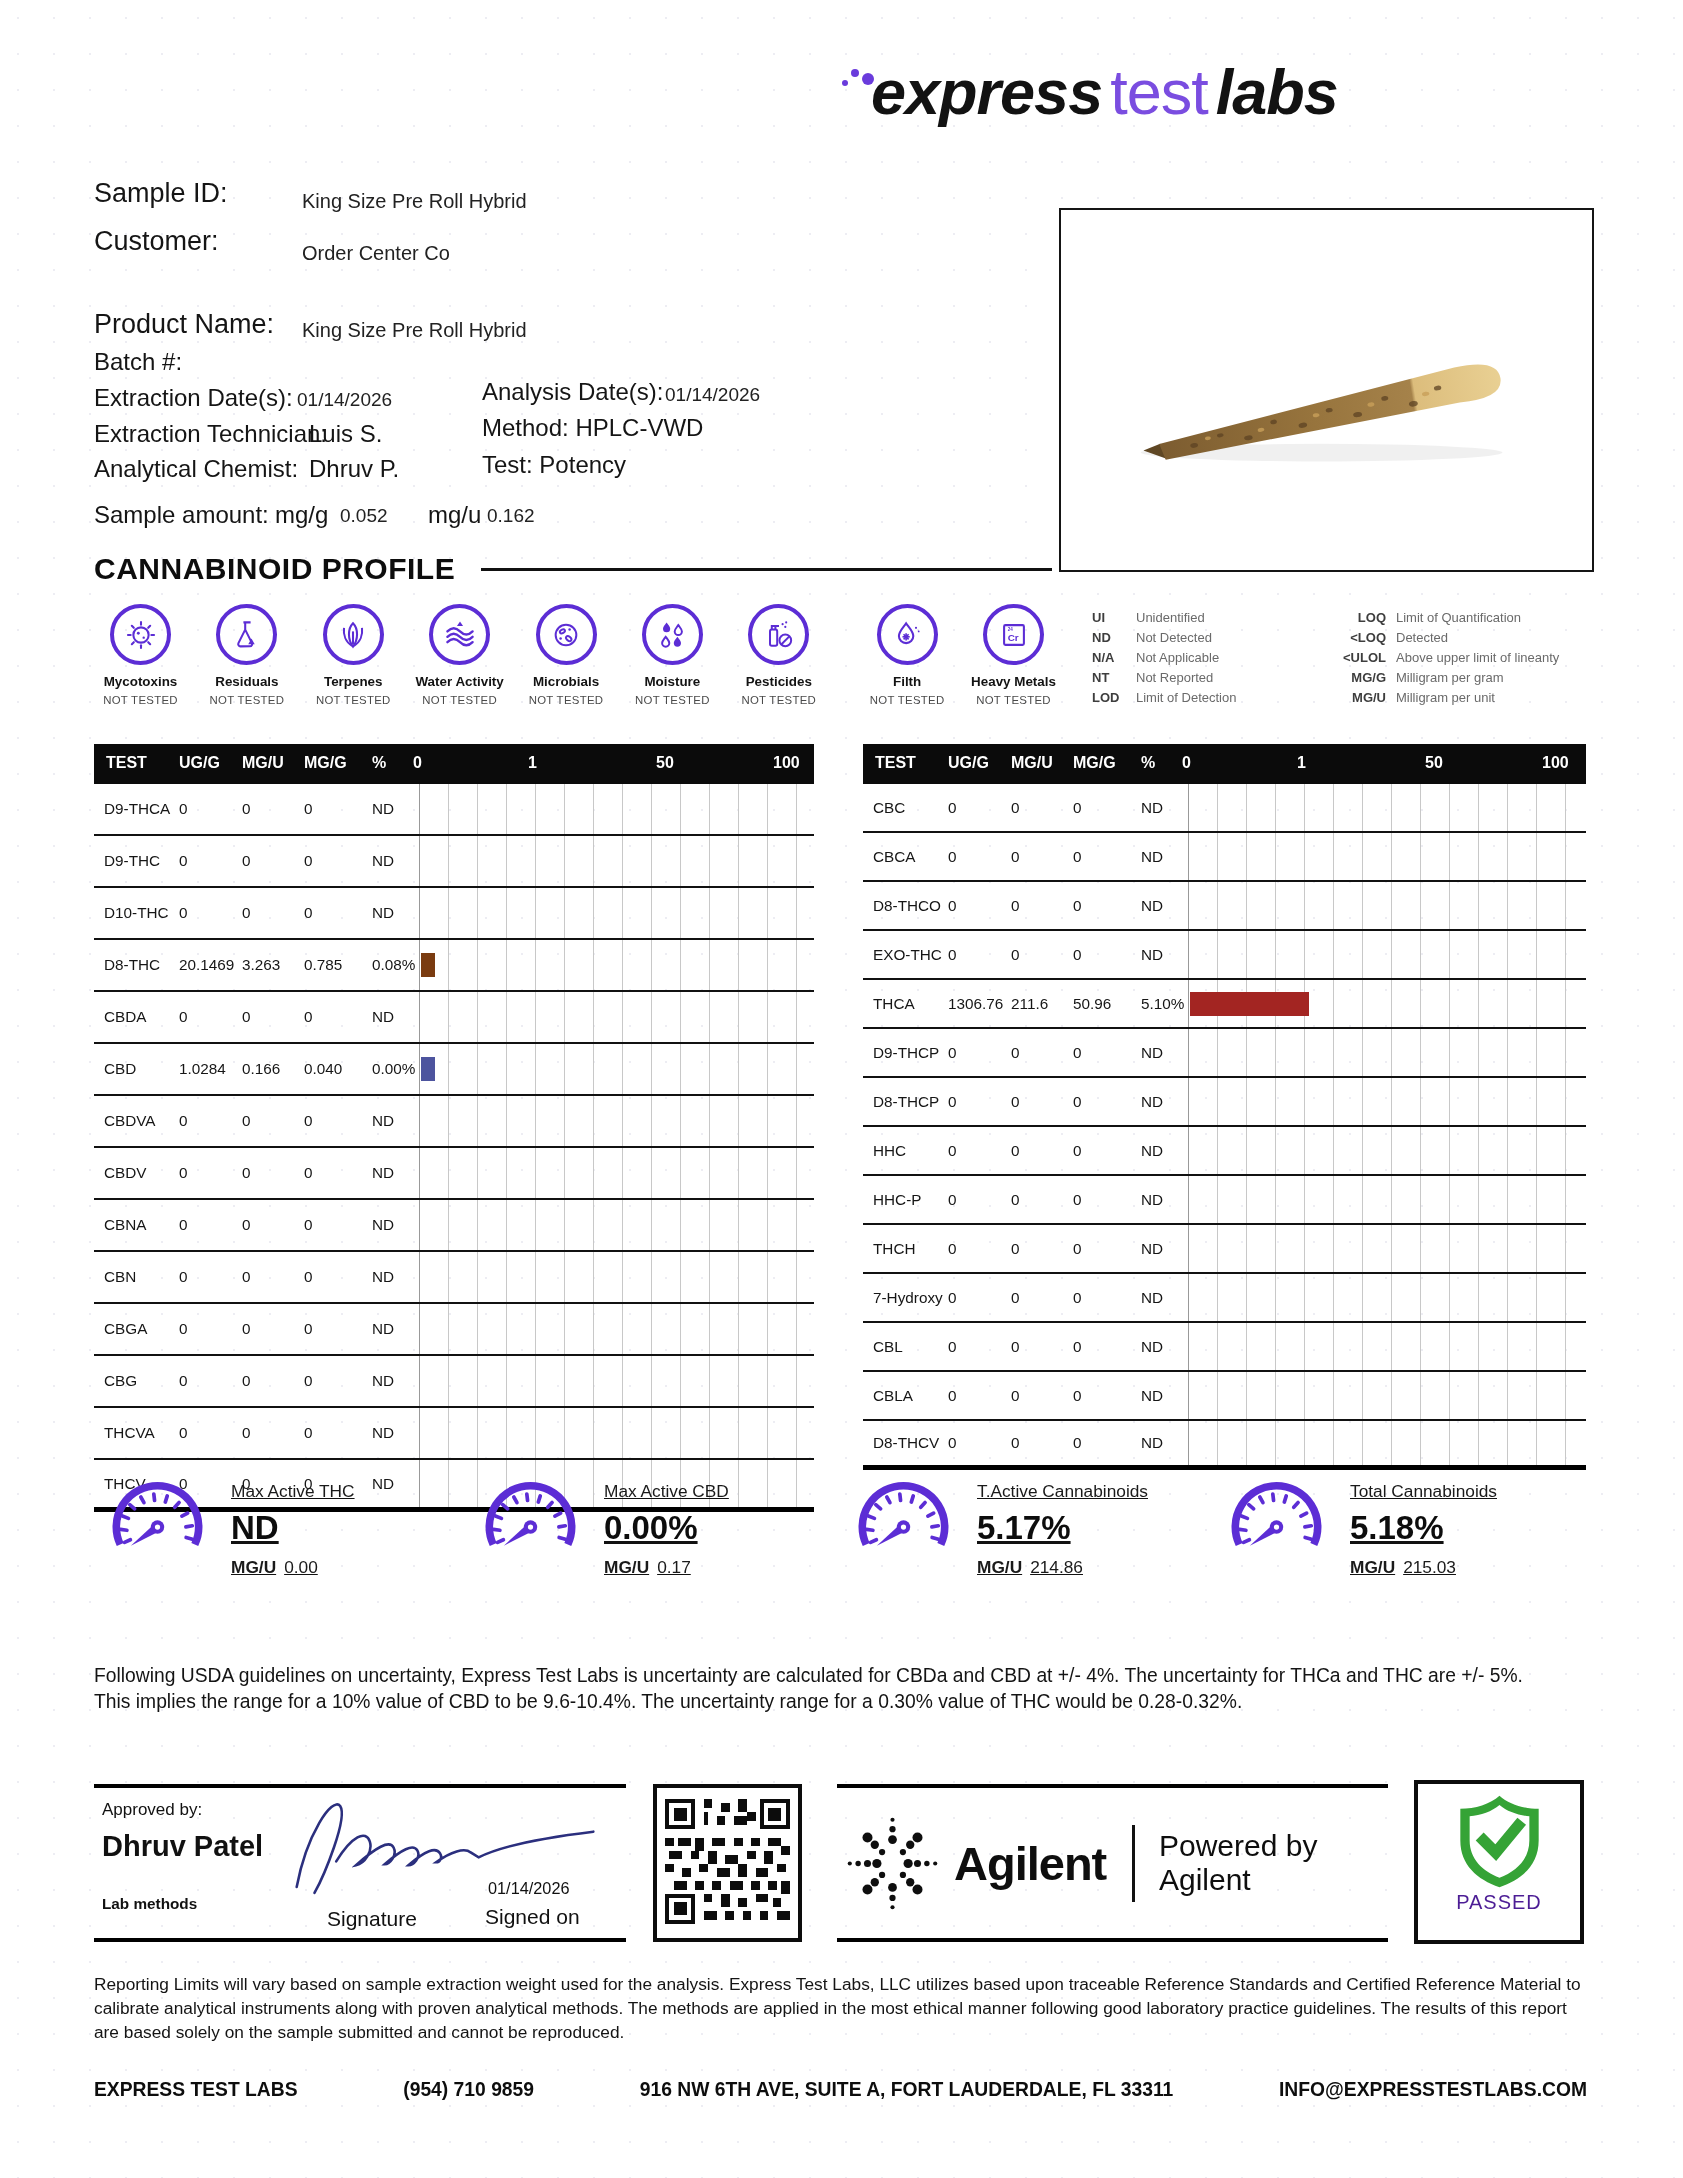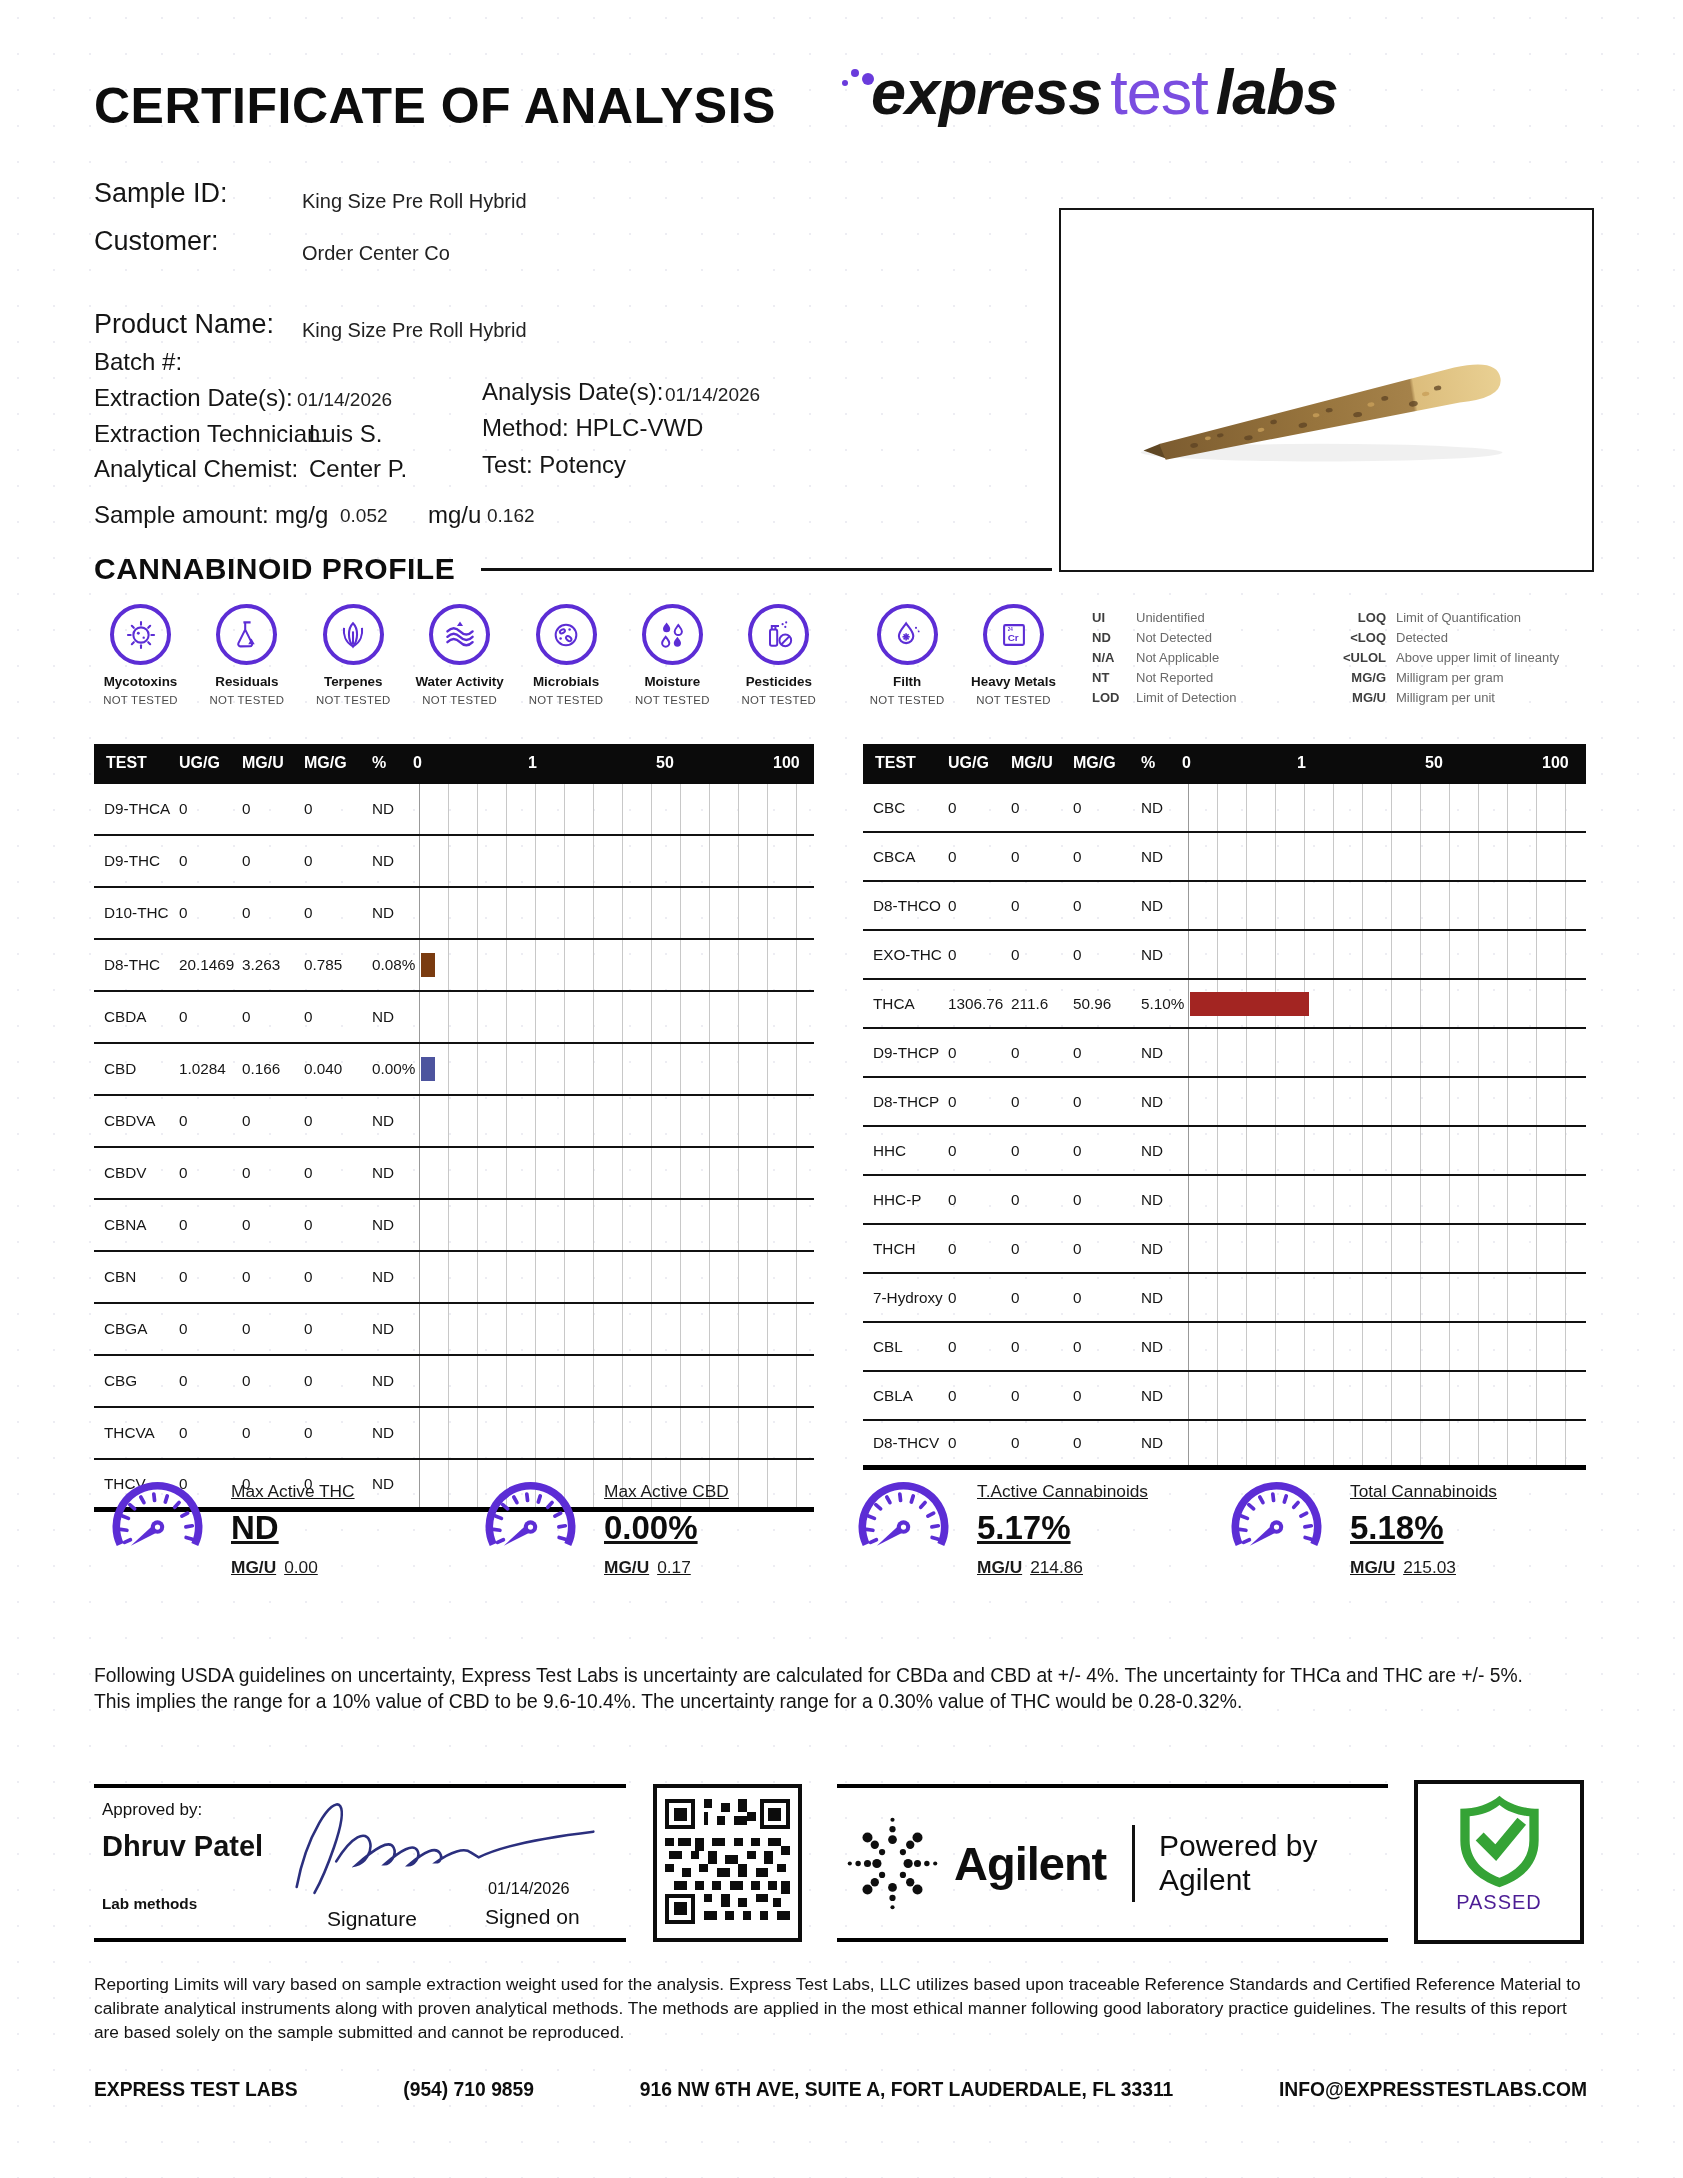--- a/index.html
+++ b/index.html
@@ -94,21 +94,20 @@
   .passed .pw{font-size:20px;font-weight:normal;color:#4c1d95;letter-spacing:1px;margin-top:-2px;}
   
   .discl{position:absolute;left:94px;top:1972px;width:1497px;font-size:17.3px;line-height:1.4;color:#141414;}
   .contact{position:absolute;left:94px;top:2079px;width:1493px;display:flex;justify-content:space-between;font-size:19.3px;font-weight:bold;color:#0d0d0d;}
 </style>
 </head>
 <body>
 
 <div class="page">
 
-  <div class="coa-title">CERTIFICATE OF ANALYSIS</div>
   <div class="logo">
     <svg class="dots" viewBox="0 0 40 30">
       <circle cx="8" cy="20" r="3" fill="#6a3bdc"></circle>
         <circle cx="18" cy="10" r="4" fill="#6a3bdc"></circle>
         <circle cx="31" cy="16" r="6" fill="#6a3bdc"></circle>
     </svg>
     <span class="w1">express</span>
       <span class="w2">test</span>
       <span class="w3">labs</span>
   </div>
@@ -126,21 +125,21 @@
   <div class="f lab-m" style="left:94px;top:384px">Extraction Date(s):</div>
   <div class="f val-s" style="left:297px;top:389px">01/14/2026</div>
   <div class="f lab-m" style="left:482px;top:378px">Analysis Date(s):</div>
   <div class="f val-s" style="left:665px;top:384px">01/14/2026</div>
 
   <div class="f lab-m" style="left:94px;top:420px">Extraction Technician:</div>
   <div class="f lab-m" style="left:309px;top:420px">Luis S.</div>
   <div class="f lab-m" style="left:482px;top:414px">Method: HPLC-VWD</div>
 
   <div class="f lab-m" style="left:94px;top:455px">Analytical Chemist:</div>
-  <div class="f lab-m" style="left:309px;top:455px">Center P.</div>
+  <div class="f lab-m" style="left:309px;top:455px">Dhruv P.</div>
   <div class="f lab-m" style="left:482px;top:451px">Test: Potency</div>
 
   <div class="f lab-m" style="left:94px;top:501px">Sample amount:</div>
   <div class="f lab-m" style="left:275px;top:501px">mg/g</div>
   <div class="f val-s" style="left:340px;top:505px">0.052</div>
   <div class="f lab-m" style="left:428px;top:501px">mg/u</div>
   <div class="f val-s" style="left:487px;top:505px">0.162</div>
 
   <div class="photo">
     <svg viewBox="0 0 540 368" width="531" height="360">

